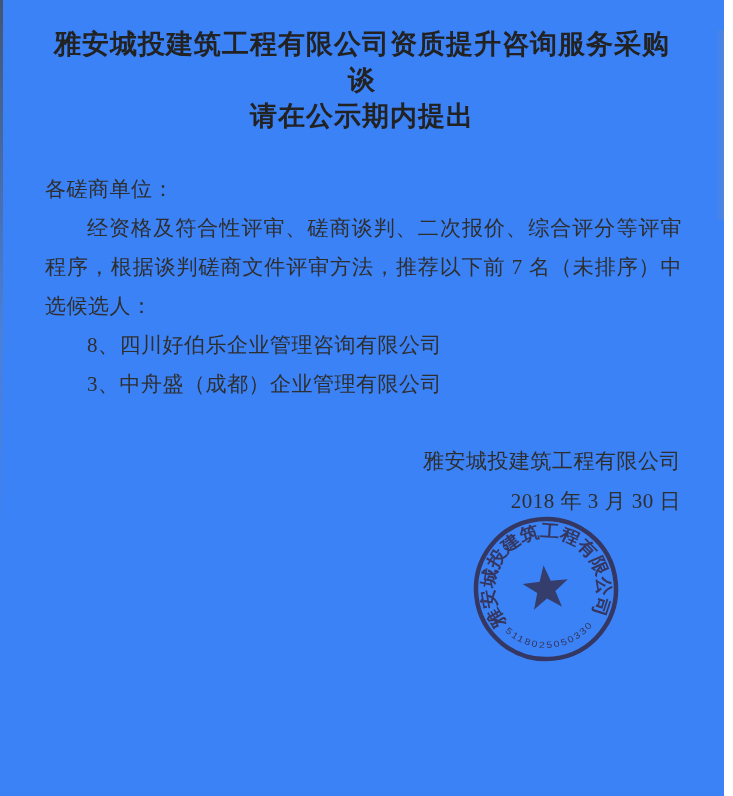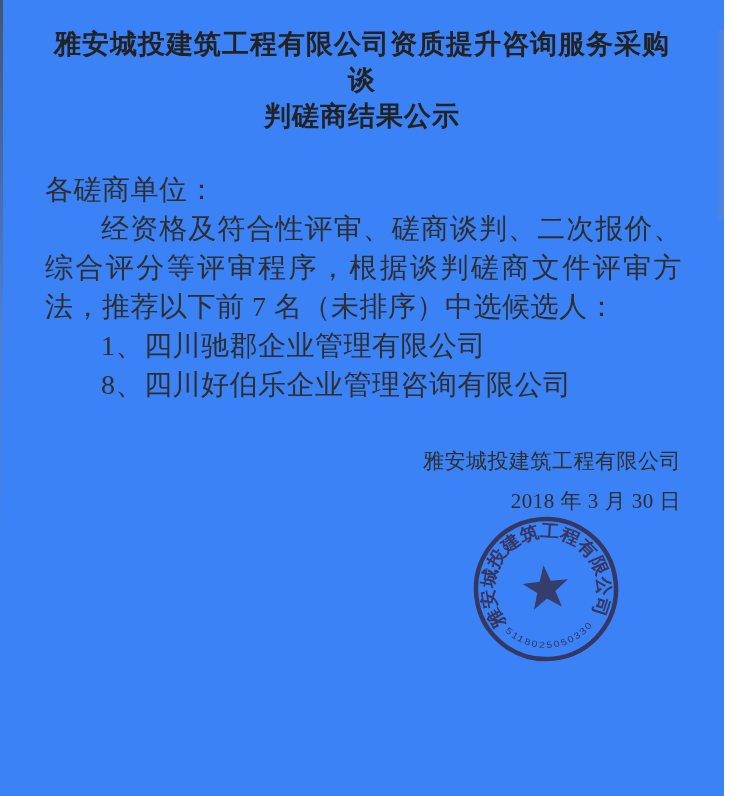--- a/index.html
+++ b/index.html
@@ -27,21 +27,21 @@
     font-family: "Liberation Sans", sans-serif;
     font-weight: bold;
     font-size: 27px;
     line-height: 36px;
     color: #222222;
     letter-spacing: 1px;
   }
   .body-text {
     margin-top: 36px;
     padding: 0 42px 0 45px;
-    font-size: 28px;
+    font-size: 21px;
     line-height: 39px;
     text-align: justify;
     letter-spacing: 0.5px;
   }
   .body-text p { margin: 0; }
   .indent { text-indent: 2em; }
   .candidate { padding-left: 2em; }
   .signature {
     margin-top: 37px;
     padding-right: 43px;
@@ -66,28 +66,28 @@
 </head>
 <body>
 
 <div class="page">
 
   <div class="edge-left"></div>
   <div class="edge-right"></div>
 
   <div class="title">
     <div>雅安城投建筑工程有限公司资质提升咨询服务采购谈</div>
-    <div>判磋商结果公示</div>
+    <div>请在公示期内提出</div>
   </div>
 
   <div class="body-text">
     <p>各磋商单位：</p>
     <p class="indent">经资格及符合性评审、磋商谈判、二次报价、综合评分等评审程序，根据谈判磋商文件评审方法，推荐以下前 7 名（未排序）中选候选人：</p>
-    <p class="candidate">1、四川驰郡企业管理有限公司</p>
     <p class="candidate">8、四川好伯乐企业管理咨询有限公司</p>
+    <p class="candidate">3、中舟盛（成都）企业管理有限公司</p>
   </div>
 
   <div class="signature">
     <div>雅安城投建筑工程有限公司</div>
     <div>2018 年 3 月 30 日</div>
   </div>
 
   <div class="seal">
     <svg viewBox="0 0 150 150" xmlns="http://www.w3.org/2000/svg">
       <defs>

